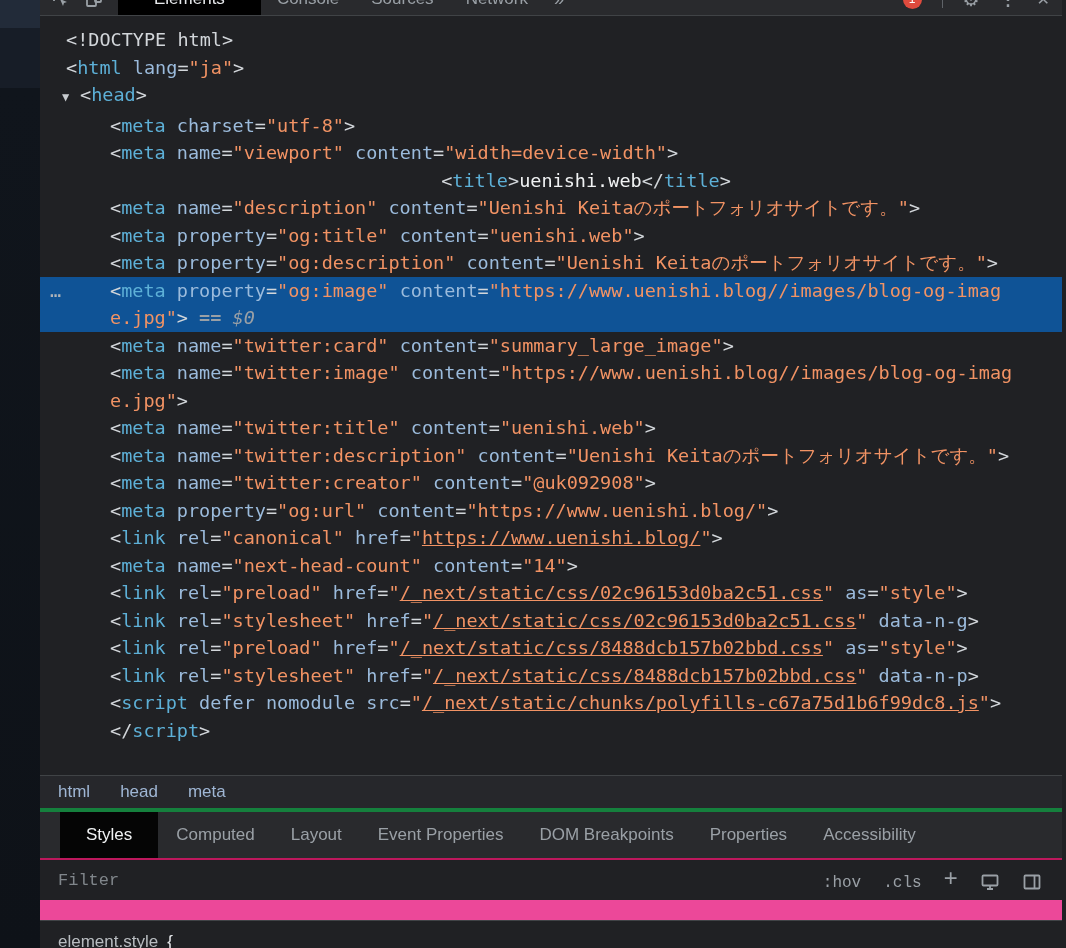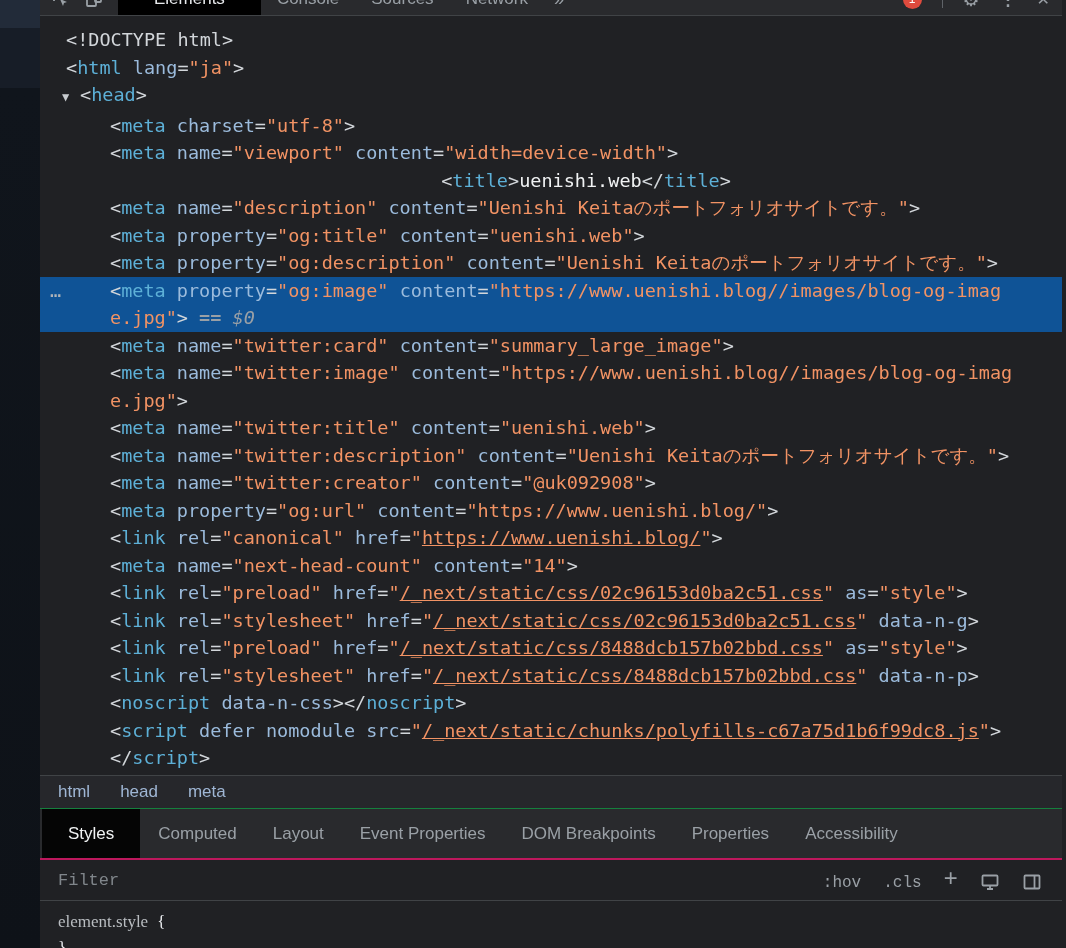--- a/index.html
+++ b/index.html
@@ -41,41 +41,41 @@
   .tk-d { color: #9aa0a6; font-style: italic; font-weight: normal; }
   .tk-w { color: #f1f3f4; }
   .tk-r { display: inline-block; width: 18px; font-size: 12px; color: #c8ccd0; }
 
   
   .crumbs { flex: 0 0 33px; background: #26272b; border-top: 1px solid #404346;
     display: flex; align-items: center; padding-left: 18px; gap: 30px; }
   .crumb { font-size: 17px; color: #9fb6d4; }
 
   
-  .side-tabs { flex: 0 0 50px; background: #292a2d; border-top: 1px solid #15803d;
-    display: flex; align-items: stretch; padding-left: 2px; }
+  .side-tabs { flex: 0 0 50px; background: #292a2d; border-top: 4px solid #15803d;
+    display: flex; align-items: stretch; padding-left: 20px; }
   .side-tab { display: flex; align-items: center; padding: 0 18px; font-size: 17px; color: #9aa0a6; white-space: nowrap; }
   .side-tab.selected { background: #050505; color: #f1f3f4; padding: 0 26px; }
 
   
   .filter-row { flex: 0 0 42px; background: #202124; border-top: 2px solid #be185d;
     display: flex; align-items: center; padding: 0 20px 0 18px; font-family: Liberation Mono, monospace; }
   .filter-input { flex: 1; background: transparent; border: none; outline: none;
     font-size: 17px; color: #80868b; font-family: inherit; }
   .filter-input::placeholder { color: #80868b; }
   .controls { display: flex; align-items: flex-end; gap: 22px; }
   .toggle-text { font-size: 16px; color: #9aa0a6; }
   .plus-btn { font-size: 24px; color: #9aa0a6; line-height: 1; }
   .ctl-icon { width: 20px; height: 20px; color: #9aa0a6; }
   .ctl-icon svg, .tb-icon svg { display: block; }
 
   
   .styles-body { flex: 1; background: #202124; border-top: 1px solid #404346;
-    padding: 8px 0 0 18px; font-family: Liberation Serif, serif;
-    font-size: 17px; line-height: 26px; overflow: hidden; }
+    padding: 8px 0 0 18px; font-family: Liberation Sans, sans-serif;
+    font-size: 17px; line-height: 26px; overflow: hidden; margin-top: 20px; }
   .rule-selector { color: #b9bdc1; }
   .brace { color: #e8eaed; }
   .open-brace { margin-left: 9px; }
 </style>
 </head>
 <body>
 
 <div class="left-strip"></div>
 
 <div class="devtools">
@@ -129,21 +129,20 @@
       <div class="code-line" style="padding-left: 70px;"><span class="tk-p">&lt;</span><span class="tk-t">meta</span><span class="tk-p"> </span><span class="tk-a">name</span><span class="tk-p">=</span><span class="tk-v">"twitter:title"</span><span class="tk-p"> </span><span class="tk-a">content</span><span class="tk-p">=</span><span class="tk-v">"uenishi.web"</span><span class="tk-p">&gt;</span></div>
       <div class="code-line" style="padding-left: 70px;"><span class="tk-p">&lt;</span><span class="tk-t">meta</span><span class="tk-p"> </span><span class="tk-a">name</span><span class="tk-p">=</span><span class="tk-v">"twitter:description"</span><span class="tk-p"> </span><span class="tk-a">content</span><span class="tk-p">=</span><span class="tk-v">"Uenishi Keitaのポートフォリオサイトです。"</span><span class="tk-p">&gt;</span></div>
       <div class="code-line" style="padding-left: 70px;"><span class="tk-p">&lt;</span><span class="tk-t">meta</span><span class="tk-p"> </span><span class="tk-a">name</span><span class="tk-p">=</span><span class="tk-v">"twitter:creator"</span><span class="tk-p"> </span><span class="tk-a">content</span><span class="tk-p">=</span><span class="tk-v">"@uk092908"</span><span class="tk-p">&gt;</span></div>
       <div class="code-line" style="padding-left: 70px;"><span class="tk-p">&lt;</span><span class="tk-t">meta</span><span class="tk-p"> </span><span class="tk-a">property</span><span class="tk-p">=</span><span class="tk-v">"og:url"</span><span class="tk-p"> </span><span class="tk-a">content</span><span class="tk-p">=</span><span class="tk-v">"https://www.uenishi.blog/"</span><span class="tk-p">&gt;</span></div>
       <div class="code-line" style="padding-left: 70px;"><span class="tk-p">&lt;</span><span class="tk-t">link</span><span class="tk-p"> </span><span class="tk-a">rel</span><span class="tk-p">=</span><span class="tk-v">"canonical"</span><span class="tk-p"> </span><span class="tk-a">href</span><span class="tk-p">=</span><span class="tk-v">"</span><span class="tk-l">https://www.uenishi.blog/</span><span class="tk-v">"</span><span class="tk-p">&gt;</span></div>
       <div class="code-line" style="padding-left: 70px;"><span class="tk-p">&lt;</span><span class="tk-t">meta</span><span class="tk-p"> </span><span class="tk-a">name</span><span class="tk-p">=</span><span class="tk-v">"next-head-count"</span><span class="tk-p"> </span><span class="tk-a">content</span><span class="tk-p">=</span><span class="tk-v">"14"</span><span class="tk-p">&gt;</span></div>
       <div class="code-line" style="padding-left: 70px;"><span class="tk-p">&lt;</span><span class="tk-t">link</span><span class="tk-p"> </span><span class="tk-a">rel</span><span class="tk-p">=</span><span class="tk-v">"preload"</span><span class="tk-p"> </span><span class="tk-a">href</span><span class="tk-p">=</span><span class="tk-v">"</span><span class="tk-l">/_next/static/css/02c96153d0ba2c51.css</span><span class="tk-v">"</span><span class="tk-p"> </span><span class="tk-a">as</span><span class="tk-p">=</span><span class="tk-v">"style"</span><span class="tk-p">&gt;</span></div>
       <div class="code-line" style="padding-left: 70px;"><span class="tk-p">&lt;</span><span class="tk-t">link</span><span class="tk-p"> </span><span class="tk-a">rel</span><span class="tk-p">=</span><span class="tk-v">"stylesheet"</span><span class="tk-p"> </span><span class="tk-a">href</span><span class="tk-p">=</span><span class="tk-v">"</span><span class="tk-l">/_next/static/css/02c96153d0ba2c51.css</span><span class="tk-v">"</span><span class="tk-p"> </span><span class="tk-a">data-n-g</span><span class="tk-p">&gt;</span></div>
       <div class="code-line" style="padding-left: 70px;"><span class="tk-p">&lt;</span><span class="tk-t">link</span><span class="tk-p"> </span><span class="tk-a">rel</span><span class="tk-p">=</span><span class="tk-v">"preload"</span><span class="tk-p"> </span><span class="tk-a">href</span><span class="tk-p">=</span><span class="tk-v">"</span><span class="tk-l">/_next/static/css/8488dcb157b02bbd.css</span><span class="tk-v">"</span><span class="tk-p"> </span><span class="tk-a">as</span><span class="tk-p">=</span><span class="tk-v">"style"</span><span class="tk-p">&gt;</span></div>
       <div class="code-line" style="padding-left: 70px;"><span class="tk-p">&lt;</span><span class="tk-t">link</span><span class="tk-p"> </span><span class="tk-a">rel</span><span class="tk-p">=</span><span class="tk-v">"stylesheet"</span><span class="tk-p"> </span><span class="tk-a">href</span><span class="tk-p">=</span><span class="tk-v">"</span><span class="tk-l">/_next/static/css/8488dcb157b02bbd.css</span><span class="tk-v">"</span><span class="tk-p"> </span><span class="tk-a">data-n-p</span><span class="tk-p">&gt;</span></div>
-      <div class="code-line" style="padding-left: 70px;"><span class="tk-p">&lt;</span><span class="tk-t">noscript</span><span class="tk-p"> </span><span class="tk-a">data-n-css</span><span class="tk-p">&gt;&lt;/</span><span class="tk-t">noscript</span><span class="tk-p">&gt;</span></div>
       <div class="code-line" style="padding-left: 70px;"><span class="tk-p">&lt;</span><span class="tk-t">script</span><span class="tk-p"> </span><span class="tk-a">defer</span><span class="tk-p"> </span><span class="tk-a">nomodule</span><span class="tk-p"> </span><span class="tk-a">src</span><span class="tk-p">=</span><span class="tk-v">"</span><span class="tk-l">/_next/static/chunks/polyfills-c67a75d1b6f99dc8.js</span><span class="tk-v">"</span><span class="tk-p">&gt;</span></div>
       <div class="code-line" style="padding-left: 70px;"><span class="tk-p">&lt;/</span><span class="tk-t">script</span><span class="tk-p">&gt;</span></div>
     </div>
 
   <div class="crumbs">
       <span class="crumb">html</span>
       <span class="crumb">head</span>
       <span class="crumb">meta</span>
     </div>
 

